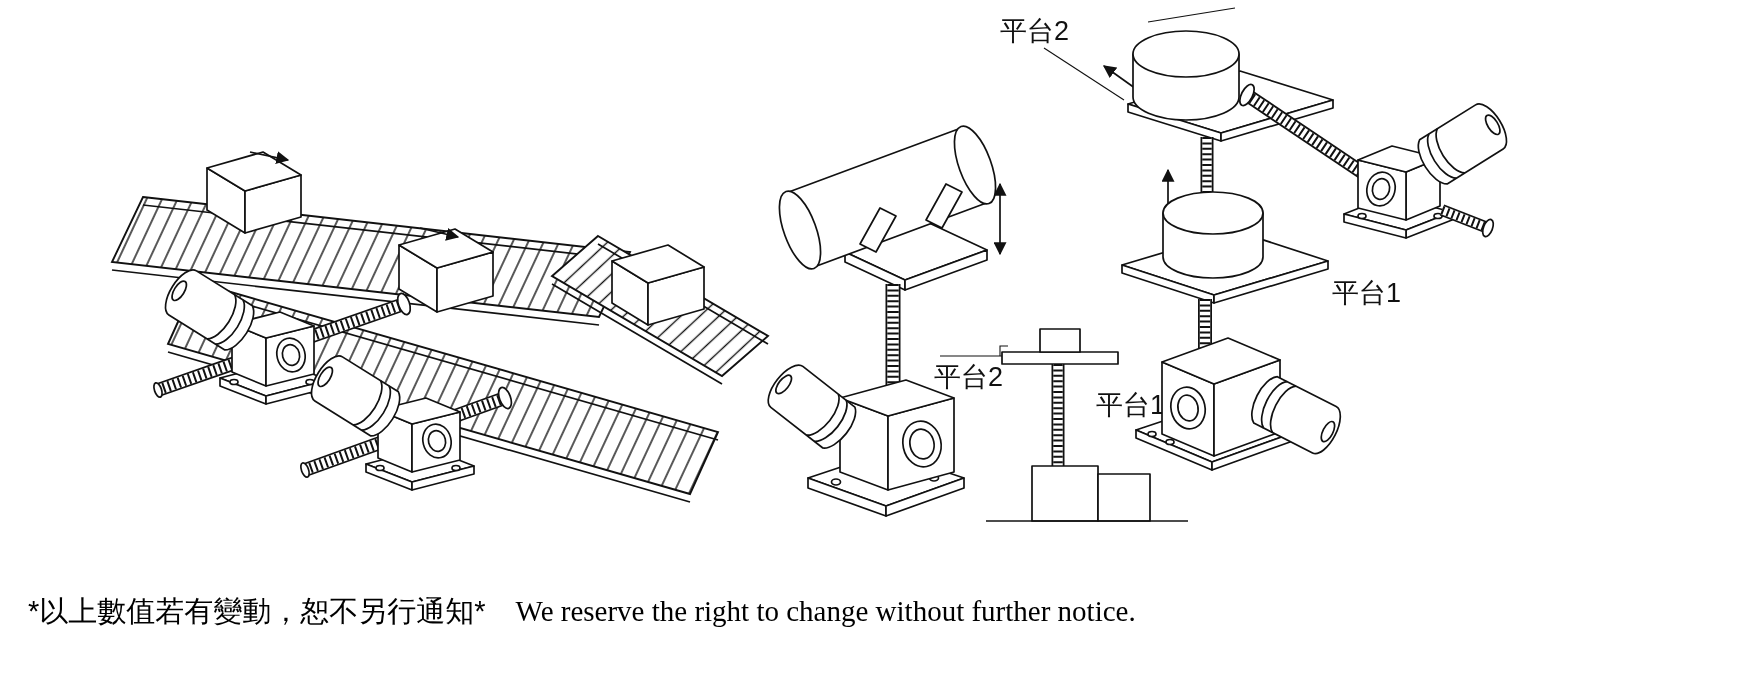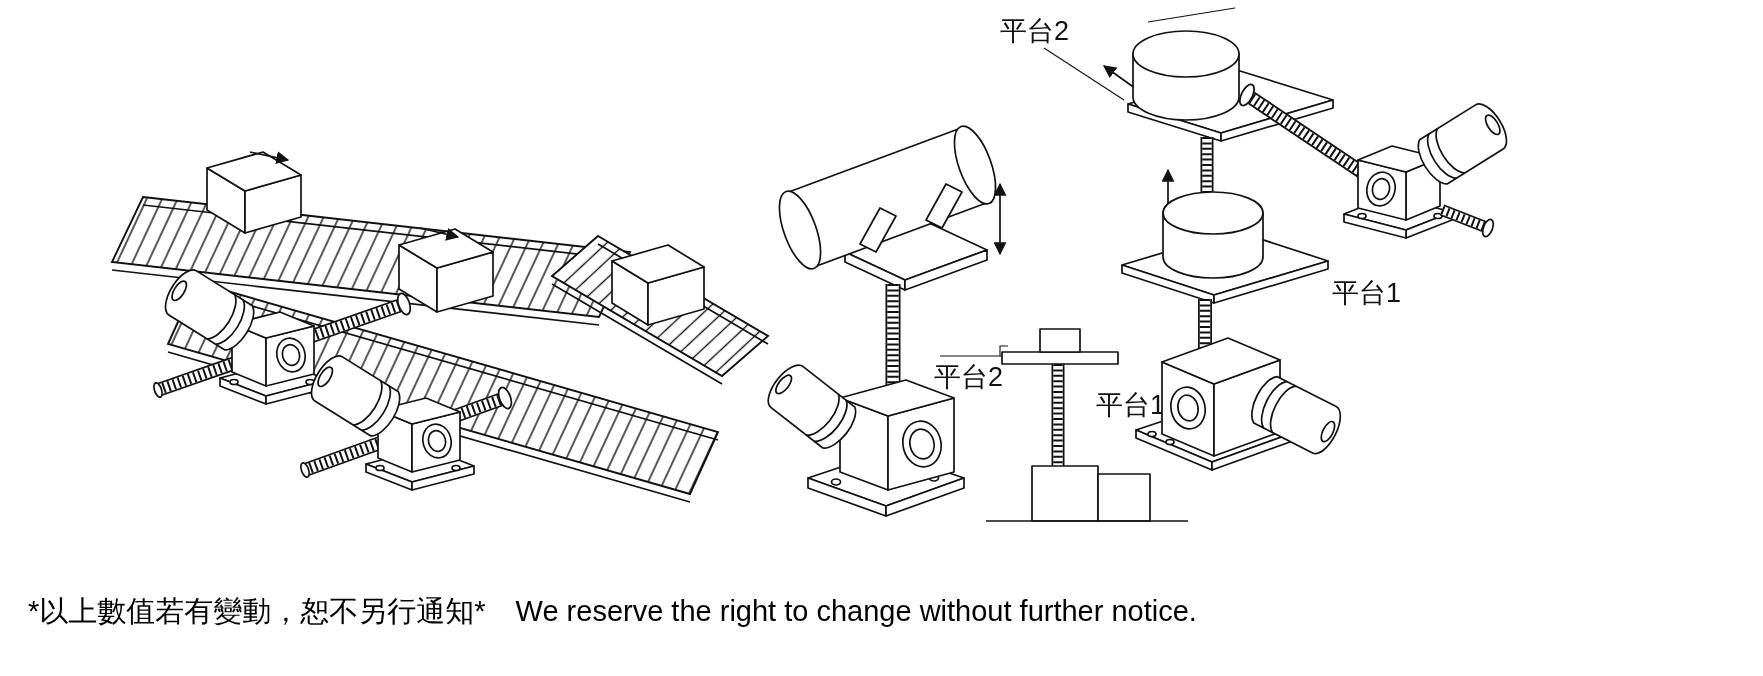--- a/index.html
+++ b/index.html
@@ -14,21 +14,21 @@
   .thin{stroke-width:1.1;}
   .band{stroke:#111111;stroke-width:1.9;}
   .s1{stroke:#111111;fill:none;}
   .s2{stroke:#ffffff;fill:none;}
   .s3{stroke:#111111;fill:none;stroke-dasharray:2 3.4;}
   text.lbl{font-family:"Liberation Sans",sans-serif;font-size:27px;fill:#111111;}
   #footer-note{
     position:absolute;left:28px;top:592px;white-space:nowrap;
     font-size:29px;color:#000;
   }
-  #footer-note .en{margin-left:30px;}
+  #footer-note .en{margin-left:30px;font-family:Liberation Serif, serif;}
 </style>
 </head>
 <body>
 
 <svg id="stage" width="1763" height="676" viewBox="0 0 1763 676">
   <defs>
     <pattern id="rollA" width="14" height="14" patternUnits="userSpaceOnUse" patternTransform="rotate(25)">
       <rect width="14" height="14" fill="#ffffff"></rect>
       <line x1="7" y1="-1" x2="7" y2="15" stroke="#111111" stroke-width="1.4"></line>
     </pattern>

